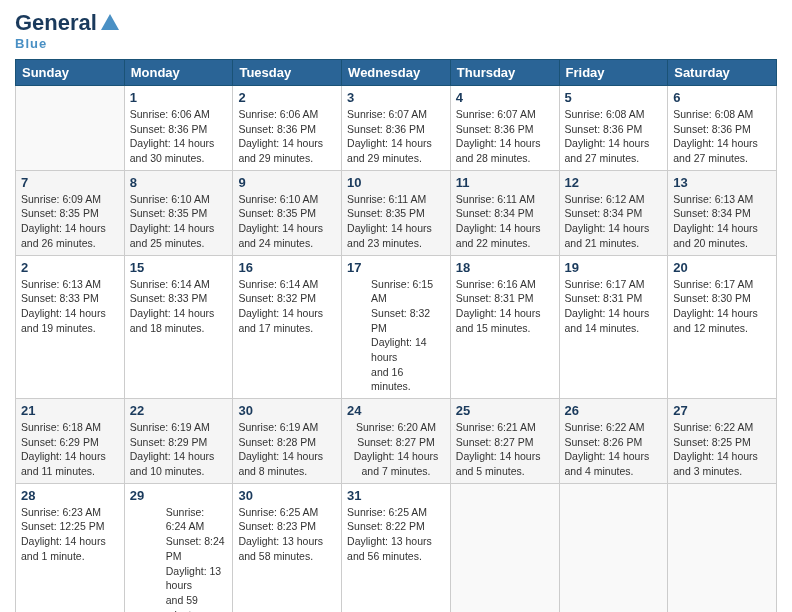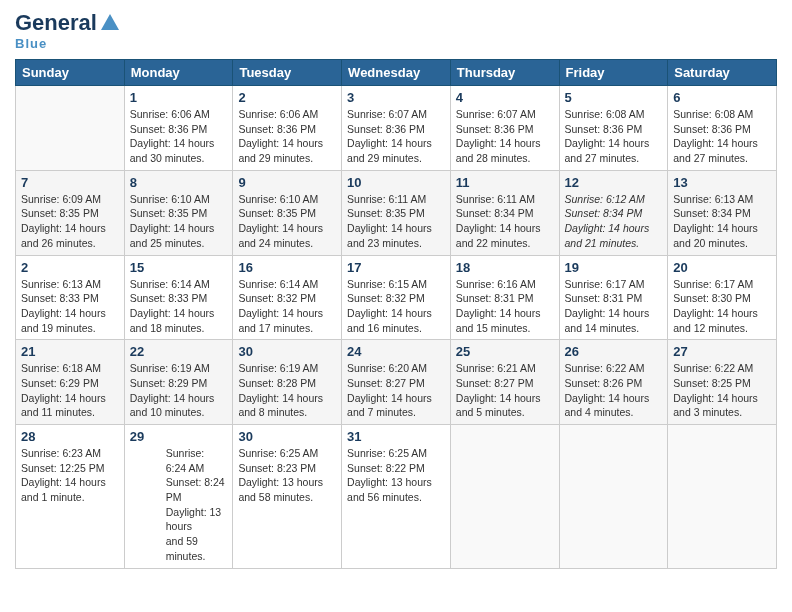--- a/index.html
+++ b/index.html
@@ -195,21 +195,21 @@
         </td>
         <td>
           <span class="day-num">11</span>
           <div class="day-info" style="white-space: pre-line;">Sunrise: 6:11 AM
 Sunset: 8:34 PM
 Daylight: 14 hours
 and 22 minutes.</div>
         </td>
         <td>
           <span class="day-num">12</span>
-          <div class="day-info" style="white-space: pre-line; font-style: italic;">Sunrise: 6:12 AM
+          <div class="day-info" style="white-space: pre-line;">Sunrise: 6:12 AM
 Sunset: 8:34 PM
 Daylight: 14 hours
 and 21 minutes.</div>
         </td>
         <td>
           <span class="day-num">13</span>
           <div class="day-info" style="white-space: pre-line;">Sunrise: 6:13 AM
 Sunset: 8:34 PM
 Daylight: 14 hours
 and 20 minutes.</div>
@@ -232,21 +232,21 @@
         </td>
         <td>
           <span class="day-num">16</span>
           <div class="day-info" style="white-space: pre-line;">Sunrise: 6:14 AM
 Sunset: 8:32 PM
 Daylight: 14 hours
 and 17 minutes.</div>
         </td>
         <td>
           <span class="day-num">17</span>
-          <div class="day-info" style="white-space: pre-line;">Sunrise: 6:15 AM
+          <div class="day-info" style="white-space: pre-line; margin-left: 24px;">Sunrise: 6:15 AM
 Sunset: 8:32 PM
 Daylight: 14 hours
 and 16 minutes.</div>
         </td>
         <td>
           <span class="day-num">18</span>
           <div class="day-info" style="white-space: pre-line;">Sunrise: 6:16 AM
 Sunset: 8:31 PM
 Daylight: 14 hours
 and 15 minutes.</div>
@@ -283,21 +283,21 @@
         </td>
         <td>
           <span class="day-num">30</span>
           <div class="day-info" style="white-space: pre-line;">Sunrise: 6:19 AM
 Sunset: 8:28 PM
 Daylight: 14 hours
 and 8 minutes.</div>
         </td>
         <td>
           <span class="day-num">24</span>
-          <div class="day-info" style="white-space: pre-line;">Sunrise: 6:20 AM
+          <div class="day-info" style="white-space: pre-line; text-align: center;">Sunrise: 6:20 AM
 Sunset: 8:27 PM
 Daylight: 14 hours
 and 7 minutes.</div>
         </td>
         <td>
           <span class="day-num">25</span>
           <div class="day-info" style="white-space: pre-line;">Sunrise: 6:21 AM
 Sunset: 8:27 PM
 Daylight: 14 hours
 and 5 minutes.</div>

